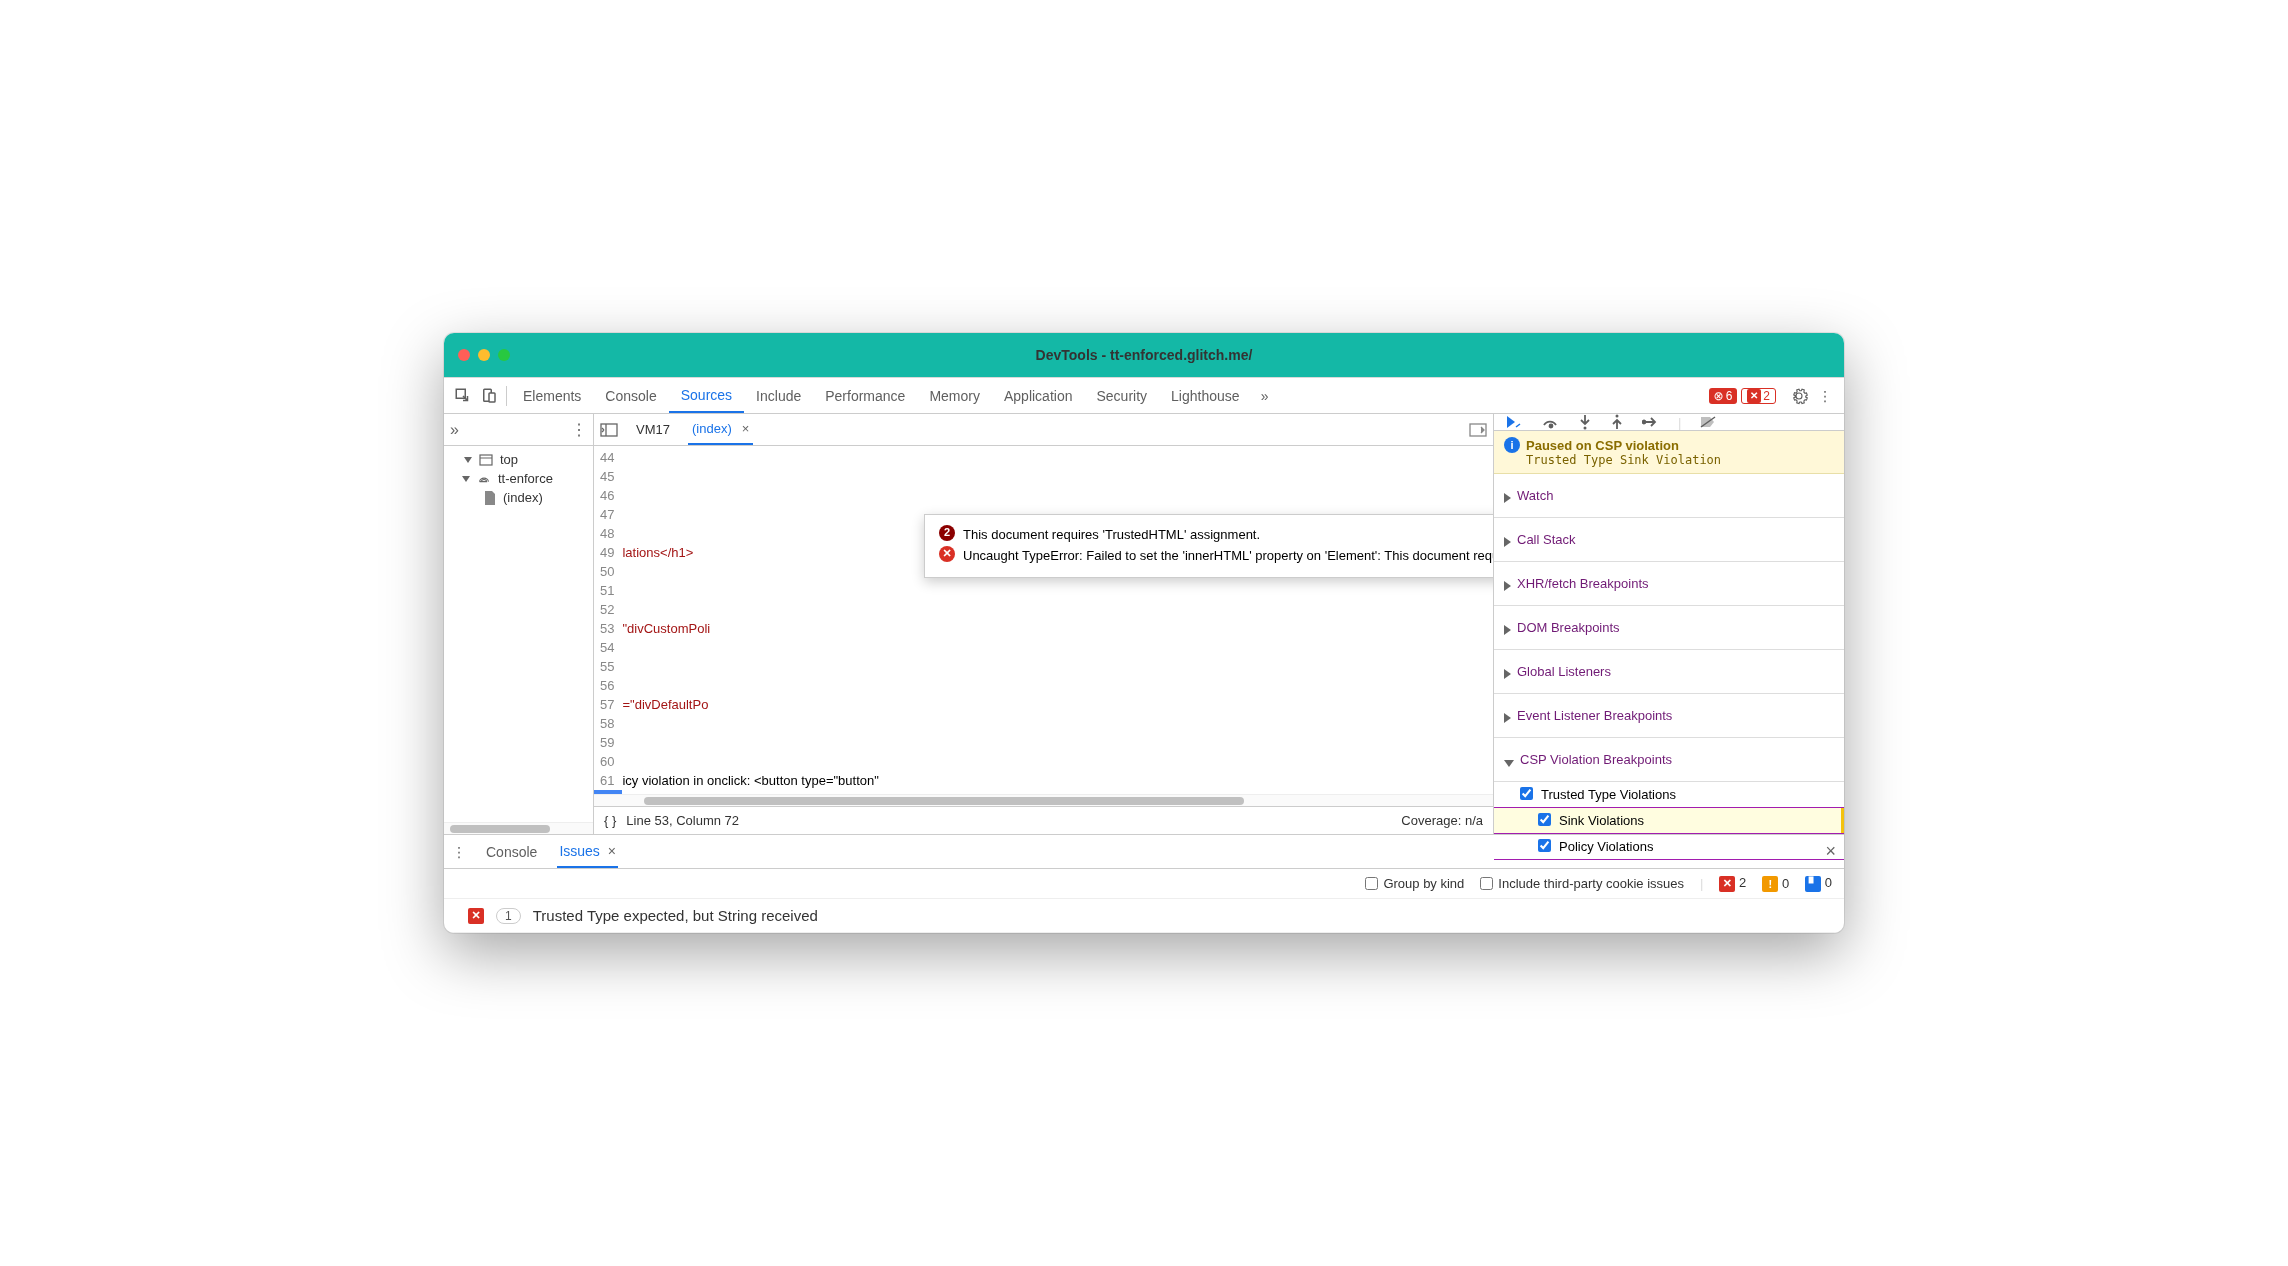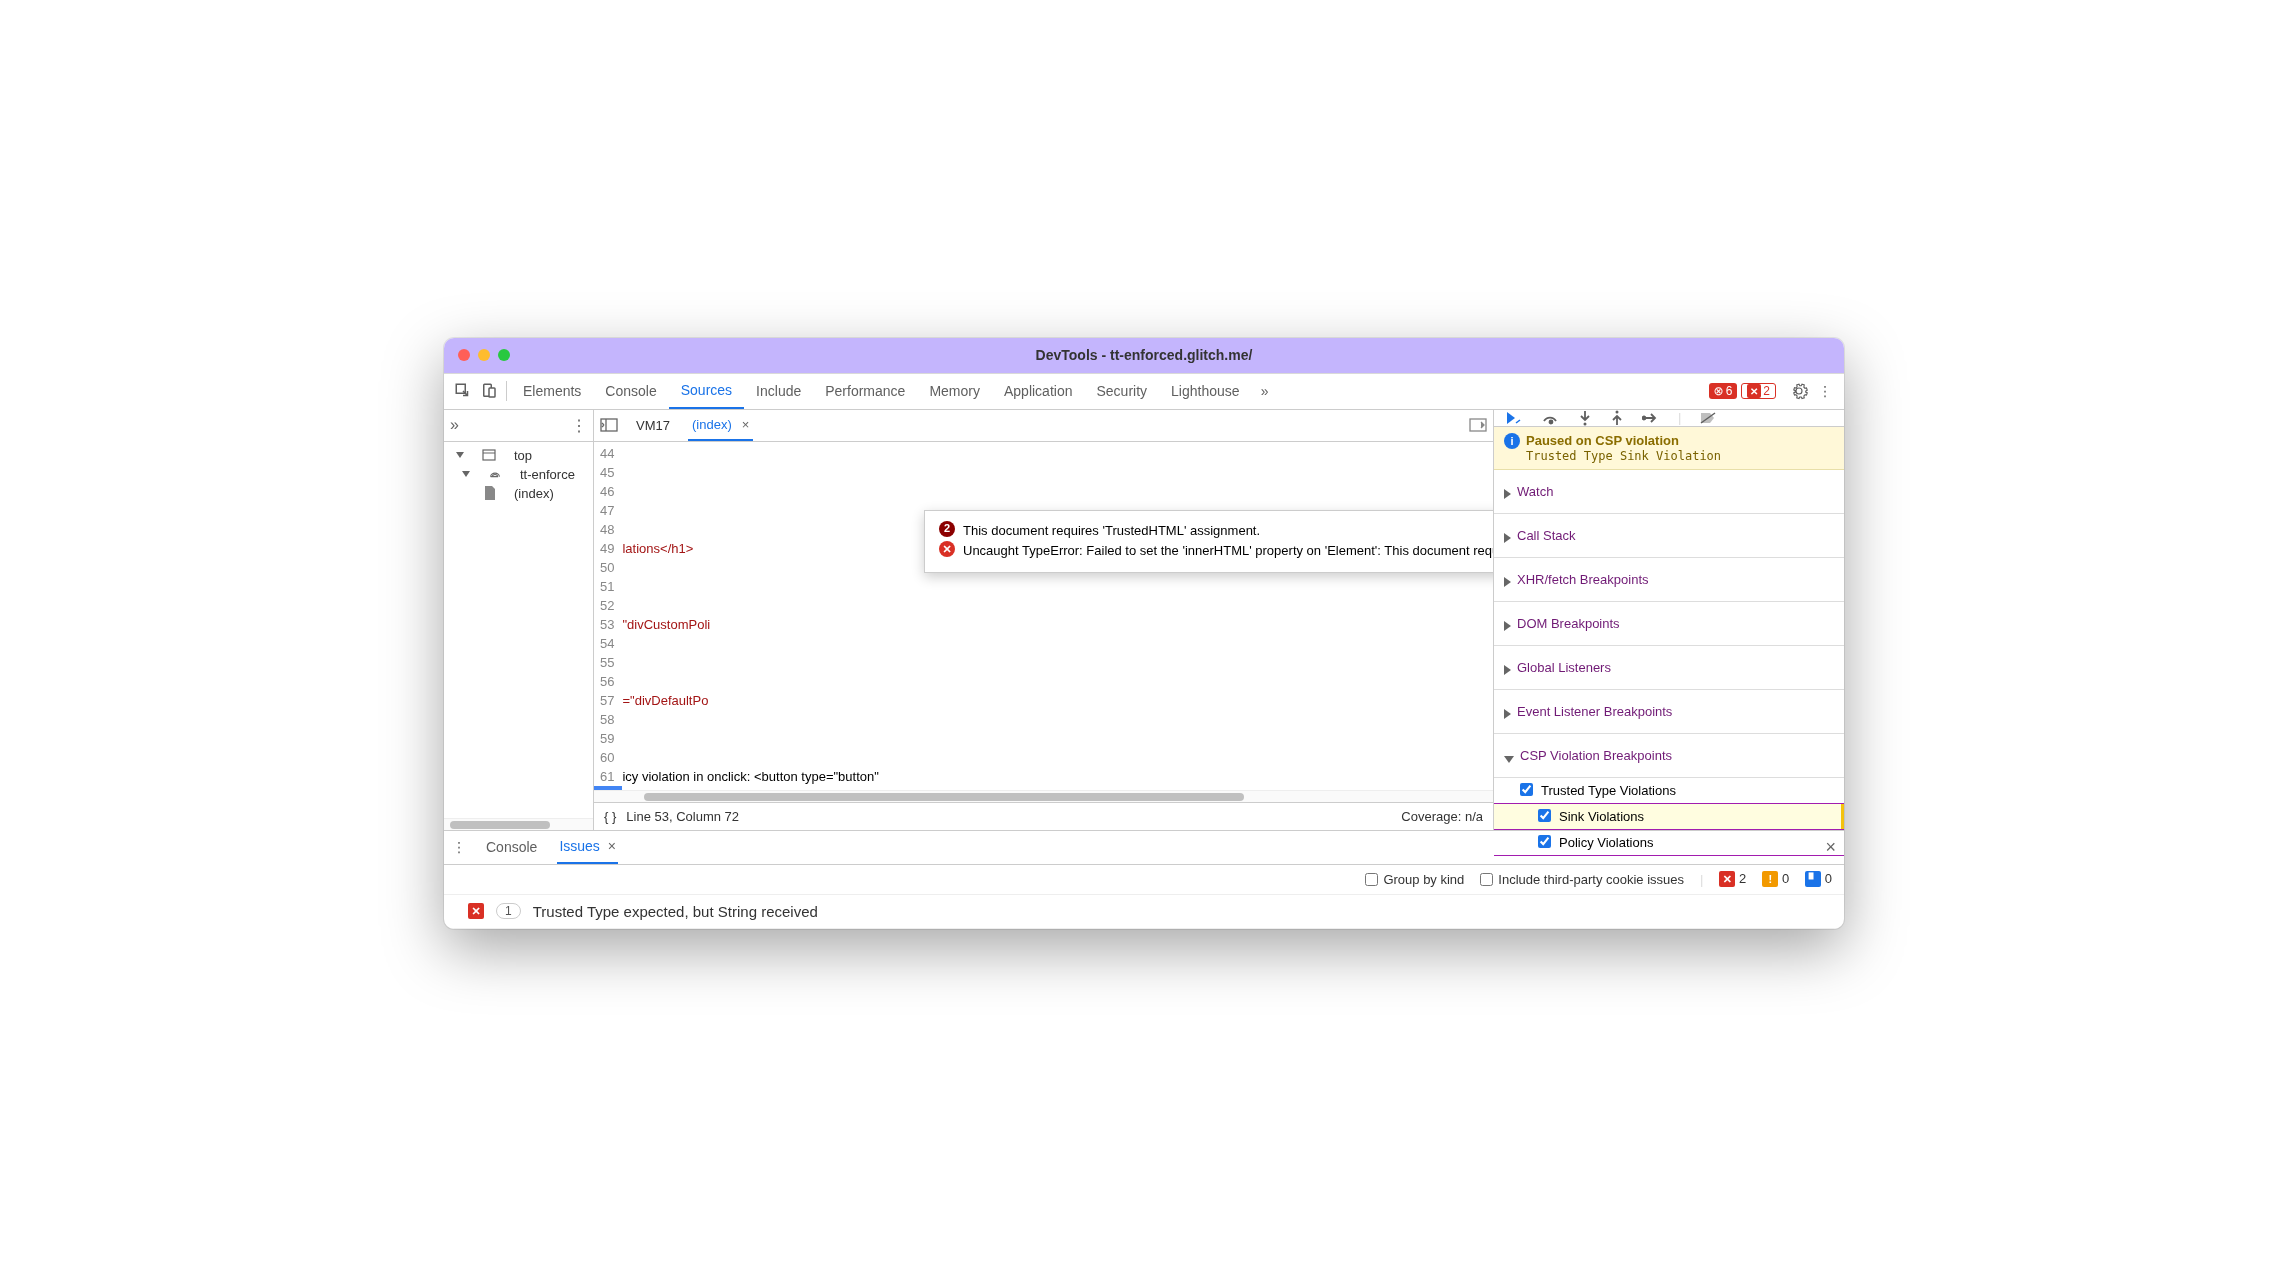--- a/index.html
+++ b/index.html
@@ -1,36 +1,36 @@
 <!DOCTYPE html>
 <html><head>
 <meta charset="utf-8">
 <style>
 * { margin:0; padding:0; box-sizing:border-box; font-family: -apple-system, "Helvetica Neue", Arial, sans-serif; }
 body { background:#fff; display:flex; align-items:center; justify-content:center; min-height:100vh; padding:40px; }
 .window { width:1400px; background:#fff; border-radius:10px; box-shadow:0 20px 60px rgba(0,0,0,.35), 0 0 0 1px rgba(0,0,0,.08); overflow:hidden; position:relative; }
-.titlebar { background:#c4b5fd; height:36px; display:flex; align-items:center; padding:0 14px; position:relative; border-bottom:1px solid #d9d9d9; }
+.titlebar { background:#14b8a6; height:45px; display:flex; align-items:center; padding:0 14px; position:relative; border-bottom:1px solid #d9d9d9; }
 .dots { display:flex; gap:8px; }
 .dot { width:12px; height:12px; border-radius:50%; }
 .dot.r{background:#ff5f57}.dot.y{background:#febc2e}.dot.g{background:#28c840}
 .titlebar .title { position:absolute; left:0; right:0; text-align:center; font-weight:600; font-size:14px; color:#333; pointer-events:none;}
 .tabbar { display:flex; align-items:center; height:36px; border-bottom:1px solid #ccc; font-size:14px; color:#5f5f5f; padding:0 6px; }
 .tabbar .ico { width:26px; display:flex; align-items:center; justify-content:center; }
 .tabbar .sep { width:1px; height:20px; background:#ccc; margin:0 4px;}
 .tabbar .tab { padding:0 12px; height:100%; display:flex; align-items:center; cursor:pointer;}
 .tabbar .tab.active { color:#1a73e8; border-bottom:2px solid#1a73e8; font-weight:500;}
 .tabbar .spacer{flex:1}
 .badge-e{background:#d93025;color:#fff;border-radius:3px;padding:1px 5px;font-size:12px;display:flex;align-items:center;gap:2px}
 .badge-w{background:#fff;color:#d93025;border:1px solid #d93025;border-radius:3px;padding:0px 5px;font-size:12px;display:flex;align-items:center;gap:2px;margin-left:4px}
 .badge-w .wx{background:#d93025;color:#fff;width:14px;height:14px;border-radius:2px;display:inline-flex;align-items:center;justify-content:center;font-size:10px;font-weight:bold}
 .content { display:flex; height:420px; }
 .left-col{width:150px;border-right:1px solid #ccc;display:flex;flex-direction:column}
 .left-hdr{height:32px;border-bottom:1px solid #ccc;display:flex;align-items:center;justify-content:space-between;padding:0 6px;color:#666}
 .tree{font-size:13px;color:#333;padding-top:4px}
-.tree .row{display:flex;align-items:center;gap:18px;padding:2px 12px}
+.tree .row{display:flex;align-items:center;gap:7px;padding:2px 20px}
 .tree .indent1{padding-left:18px}.tree .indent2{padding-left:40px}
 .tri{display:inline-block;width:0;height:0;border-left:4px solid transparent;border-right:4px solid transparent;border-top:6px solid #666}
 .mid-col{flex:1;display:flex;flex-direction:column;border-right:1px solid #ccc;overflow:hidden}
 .mid-tabs{height:32px;border-bottom:1px solid #ccc;display:flex;align-items:center;padding:0 6px;gap:14px;font-size:13px;color:#333}
 .mid-tabs .ftab{display:flex;align-items:center;gap:4px;padding:0 4px;height:100%}
 .mid-tabs .ftab.active{color:#1a73e8;border-bottom:2px solid #1a73e8;font-weight:500}
 .editor{flex:1;display:flex;overflow:hidden;font-family:Menlo,Consolas,monospace;font-size:13px;position:relative}
 .gutter{background:#fff;color:#888;text-align:right;padding:2px 8px 2px 6px;user-select:none;line-height:19px}
 .gutter .exec{background:#4285f4;color:#fff;padding:0 6px;margin:0 -8px 0 -6px}
 .code{flex:1;padding:2px 0;line-height:19px;white-space:pre;overflow:hidden}

